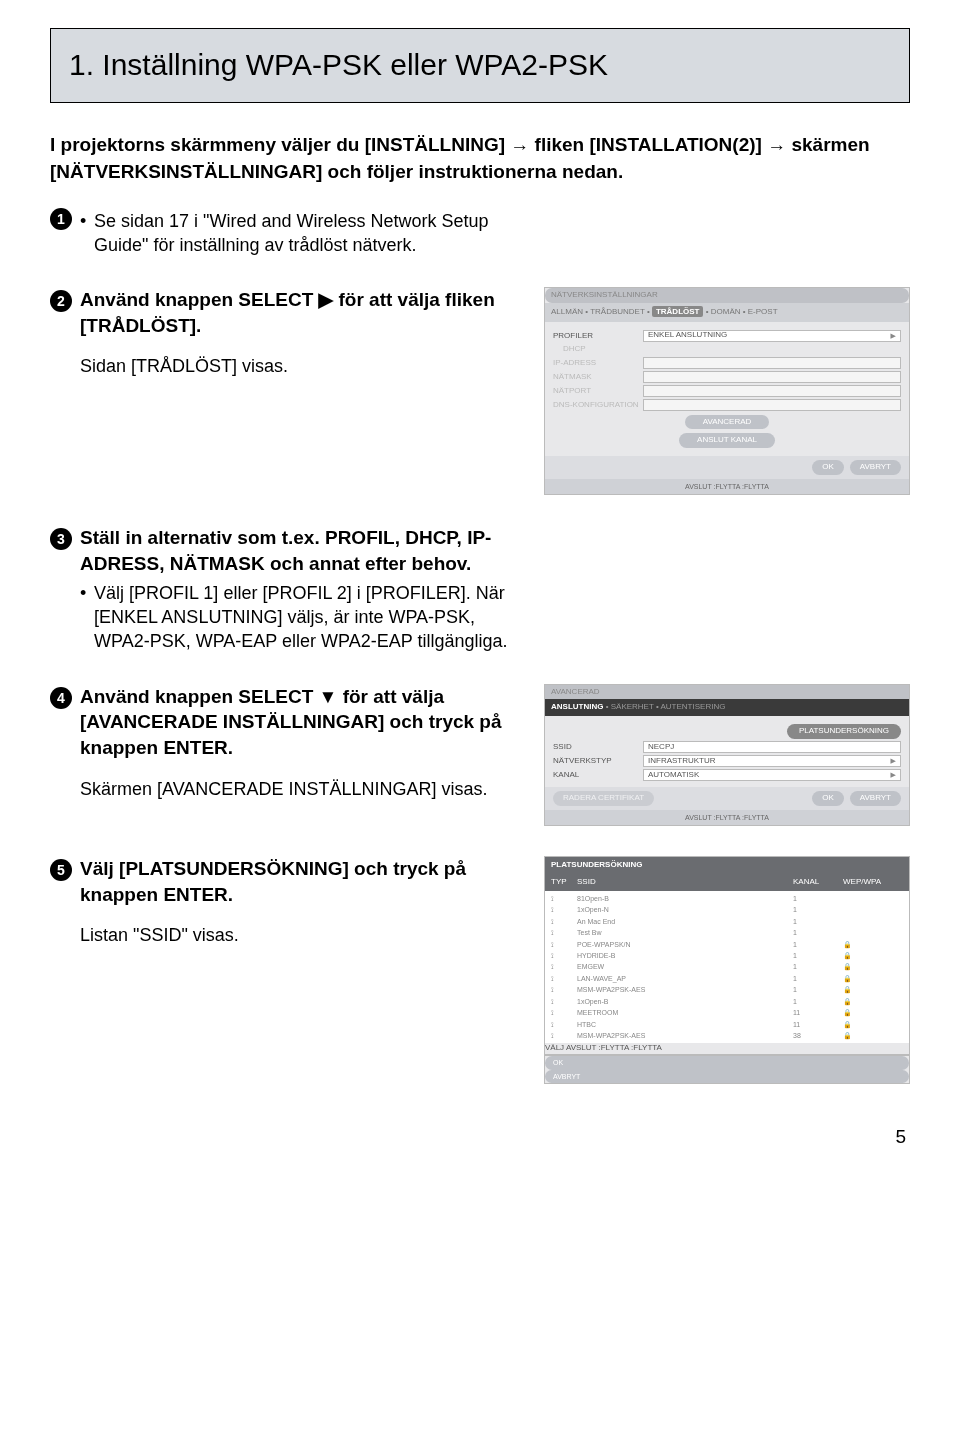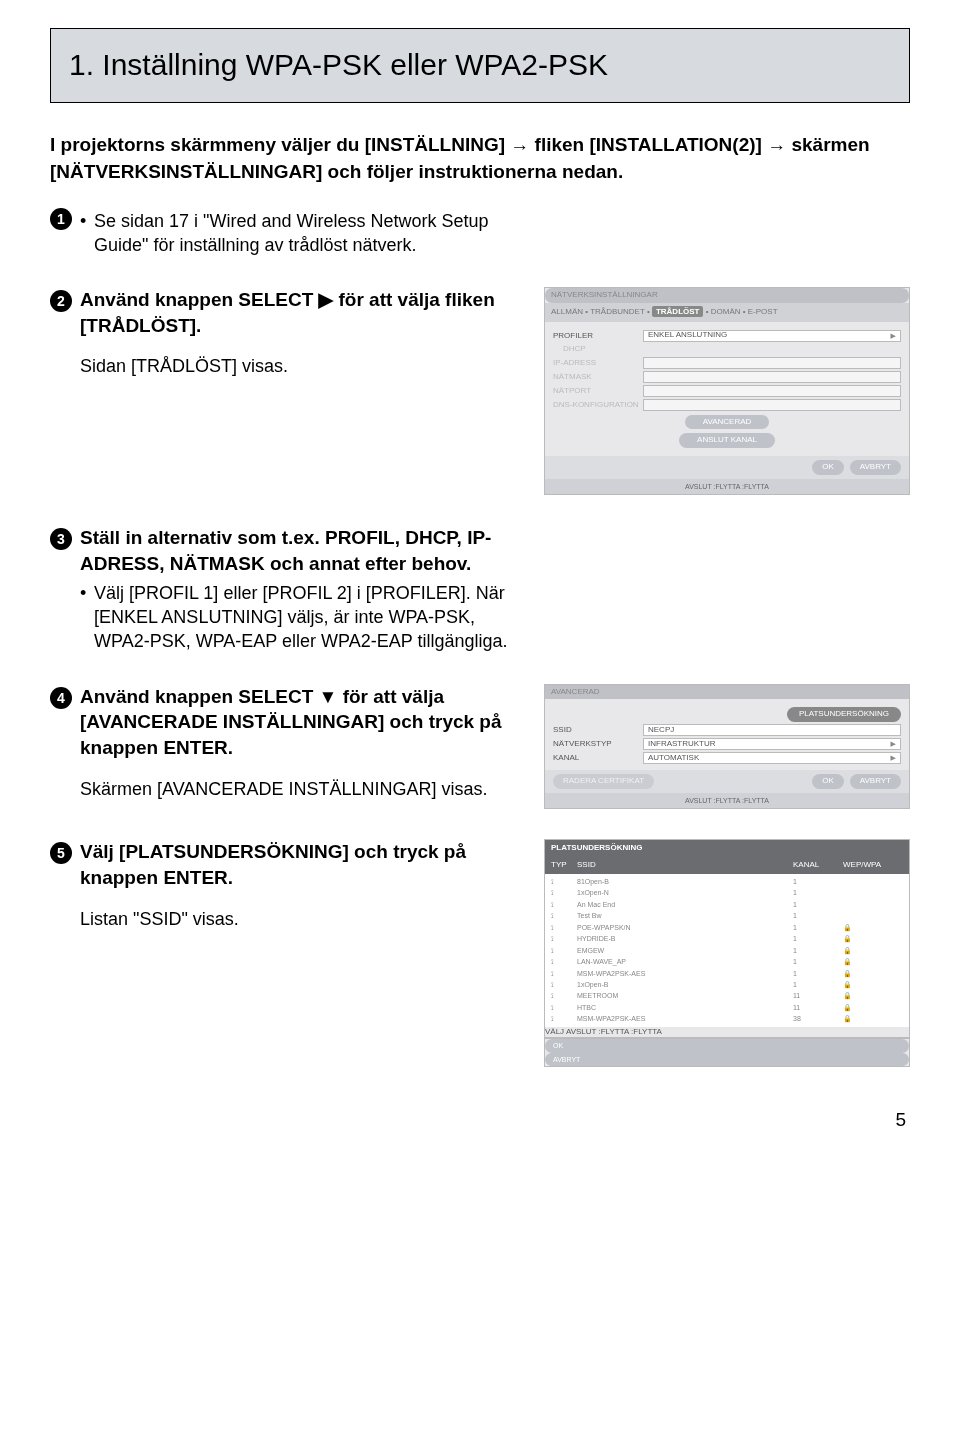--- a/index.html
+++ b/index.html
@@ -329,20 +329,25 @@
     <div class="step-left">
       <div class="num"><span>4</span></div>
       <div class="step-body">
         <div class="strong">Använd knappen SELECT ▼ för att välja [AVANCERADE INSTÄLLNINGAR] och tryck på knappen ENTER.</div>
         <div class="plain">Skärmen [AVANCERADE INSTÄLLNINGAR] visas.</div>
       </div>
     </div>
     <div class="right-img">
       <div class="screenshot screenshot2">
         <div style="background:#bfc1c6;color:#888;font-size:8px;padding:2px 6px;">AVANCERAD</div>
+        <div class="tabbar">
+          <span class="active">ANSLUTNING</span> •
+          <span>SÄKERHET</span> •
+          <span>AUTENTISERING</span>
+        </div>
         <div class="body">
           <div class="row" style="justify-content:flex-end;">
             <div class="darkpill">PLATSUNDERSÖKNING</div>
           </div>
           <div class="row">
             <div class="label">SSID</div>
             <div class="field">
                 <span>NECPJ</span>
               </div>
           </div>

